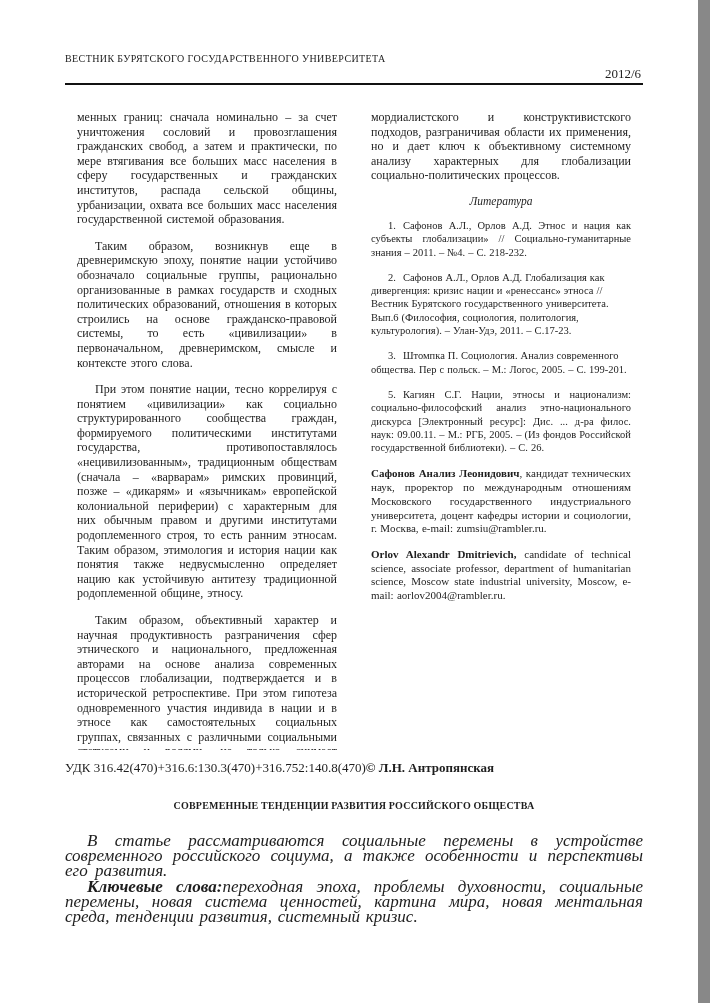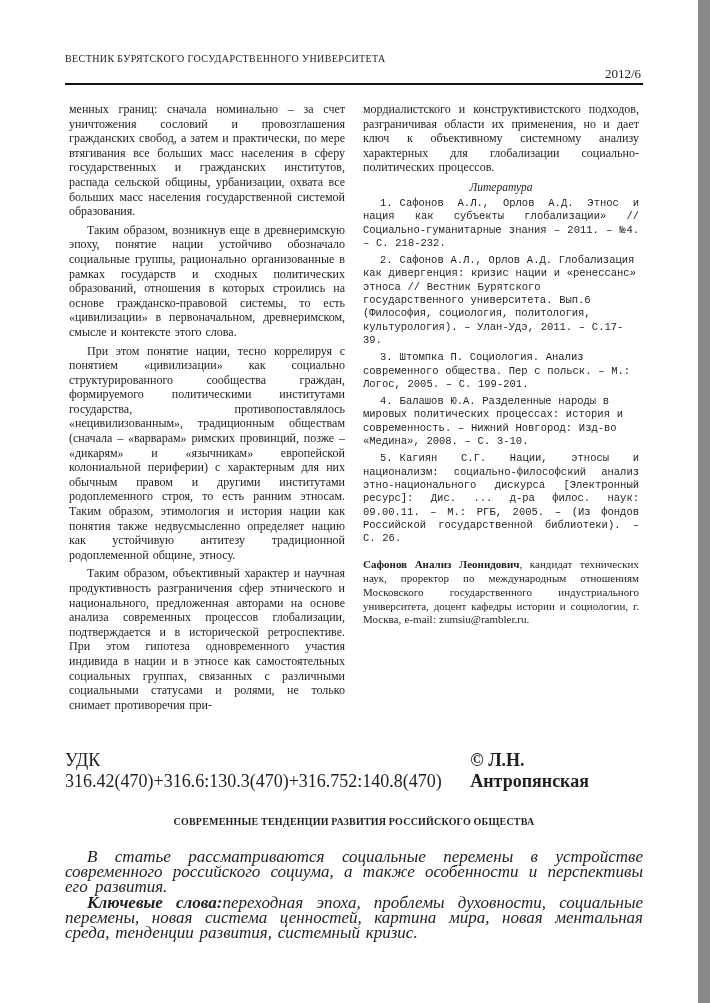--- a/index.html
+++ b/index.html
@@ -28,56 +28,56 @@
   
   .columns{
     display:flex;
     gap:10px;
     margin-top:13px;
     height:652px;
     overflow:hidden;
   }
   .col{width:50%;}
   .col p{
-    margin:4px;
+    margin:12px;
     font-size:12px;
     line-height:14.6px;
     text-align:justify;
     text-indent:18px;
     word-spacing:1px;
   }
   .col p.no-indent{text-indent:0;}
   .lit-heading{
     text-align:center;
     font-style:italic;
     font-size:11.5px;
     margin:6px 0 2px 0;
   }
   .ref{
     font-size:10.5px !important;
     line-height:13.3px !important;
     text-indent:17px !important;
     word-spacing:0.4px !important;
-    font-family:Liberation Mono, monospace;
   }
   .ref.ragged{text-align:left !important;}
   .ref-label{margin-right:7px;}
   .bios{margin-top:13px;}
   .bio{
     font-size:11px !important;
     line-height:13.7px !important;
     text-indent:0 !important;
     word-spacing:0.6px !important;
   }
   
   .udk-row{
     display:flex;
     justify-content:flex-start;
     align-items:baseline;
-    font-size:18px;
+    margin-top:10px;
+    font-size:13px;
   }
   .copyright{font-weight:bold;}
   .next-title{
     text-align:center;
     font-weight:bold;
     font-size:10px;
     margin-top:24px;
     letter-spacing:0.2px;
   }
   .abstract{
@@ -109,27 +109,27 @@
       <p>При этом понятие нации, тесно коррелируя с понятием «цивилизации» как социально структурированного сообщества граждан, формируемого политическими институтами государства, противопоставлялось «нецивилизованным», традиционным обществам (сначала – «варварам» римских провинций, позже – «дикарям» и «язычникам» европейской колониальной периферии) с характерным для них обычным правом и другими институтами родоплеменного строя, то есть ранним этносам. Таким образом, этимология и история нации как понятия также недвусмысленно определяет нацию как устойчивую антитезу традиционной родоплеменной общине, этносу.</p>
       <p>Таким образом, объективный характер и научная продуктивность разграничения сфер этнического и национального, предложенная авторами на основе анализа современных процессов глобализации, подтверждается и в исторической ретроспективе. При этом гипотеза одновременного участия индивида в нации и в этносе как самостоятельных социальных группах, связанных с различными социальными статусами и ролями, не только снимает противоречия при-</p>
     </div>
 
     <div class="col">
       <p class="no-indent">мордиалистского и конструктивистского подходов, разграничивая области их применения, но и дает ключ к объективному системному анализу характерных для глобализации социально-политических процессов.</p>
 
       <div class="lit-heading">Литература</div>
 
       <p class="ref"><span class="ref-label">1.</span><span>Сафонов А.Л., Орлов А.Д. Этнос и нация как субъекты глобализации» // Социально-гуманитарные знания – 2011. – №4. – С. 218-232.</span></p>
-      <p class="ref ragged"><span class="ref-label">2.</span><span>Сафонов А.Л., Орлов А.Д. Глобализация как дивергенция: кризис нации и «ренессанс» этноса // Вестник Бурятского государственного университета. Вып.6 (Философия, социология, политология, культурология). – Улан-Удэ, 2011. – С.17-39.</span></p>
+      <p class="ref ragged"><span class="ref-label">2.</span><span>Сафонов А.Л., Орлов А.Д. Глобализация как дивергенция: кризис нации и «ренессанс» этноса // Вестник Бурятского государственного университета. Вып.6 (Философия, социология, политология, культурология). – Улан-Удэ, 2011. – С.17-23.</span></p>
       <p class="ref ragged"><span class="ref-label">3.</span><span>Штомпка П. Социология. Анализ современного общества. Пер с польск. – М.: Логос, 2005. – С. 199-201.</span></p>
-      <p class="ref ragged"><span class="ref-label">4.</span><span>Балашов Ю.А. Разделенные народы в мировых политических процессах: история и современность. – Нижний Новгород: Изд-во «Медина», 2008. – С. 3-10.</span></p>
       <p class="ref"><span class="ref-label">5.</span><span>Кагиян С.Г. Нации, этносы и национализм: социально-философский анализ этно-национального дискурса [Электронный ресурс]: Дис. ... д-ра филос. наук: 09.00.11. – М.: РГБ, 2005. – (Из фондов Российской государственной библиотеки). – С. 26.</span></p>
 
       <div class="bios">
         <p class="bio"><b>Сафонов Анализ Леонидович</b><span>, кандидат технических наук, проректор по международным отношениям Московского государственного индустриального университета, доцент кафедры истории и социологии, г. Москва, e-mail: zumsiu@rambler.ru.</span></p>
+        <p class="bio"><b>Orlov Alexandr Dmitrievich,</b><span> candidate of technical science, associate professor, department of humanitarian science, Moscow state industrial university, Moscow, e-mail: aorlov2004@rambler.ru.</span></p>
       </div>
     </div>
   </div>
 
   <div class="udk-row">
     <span>УДК 316.42(470)+316.6:130.3(470)+316.752:140.8(470)</span>
     <span class="copyright">© Л.Н. Антропянская</span>
   </div>
 
   <div class="next-title">СОВРЕМЕННЫЕ ТЕНДЕНЦИИ РАЗВИТИЯ РОССИЙСКОГО ОБЩЕСТВА</div>

